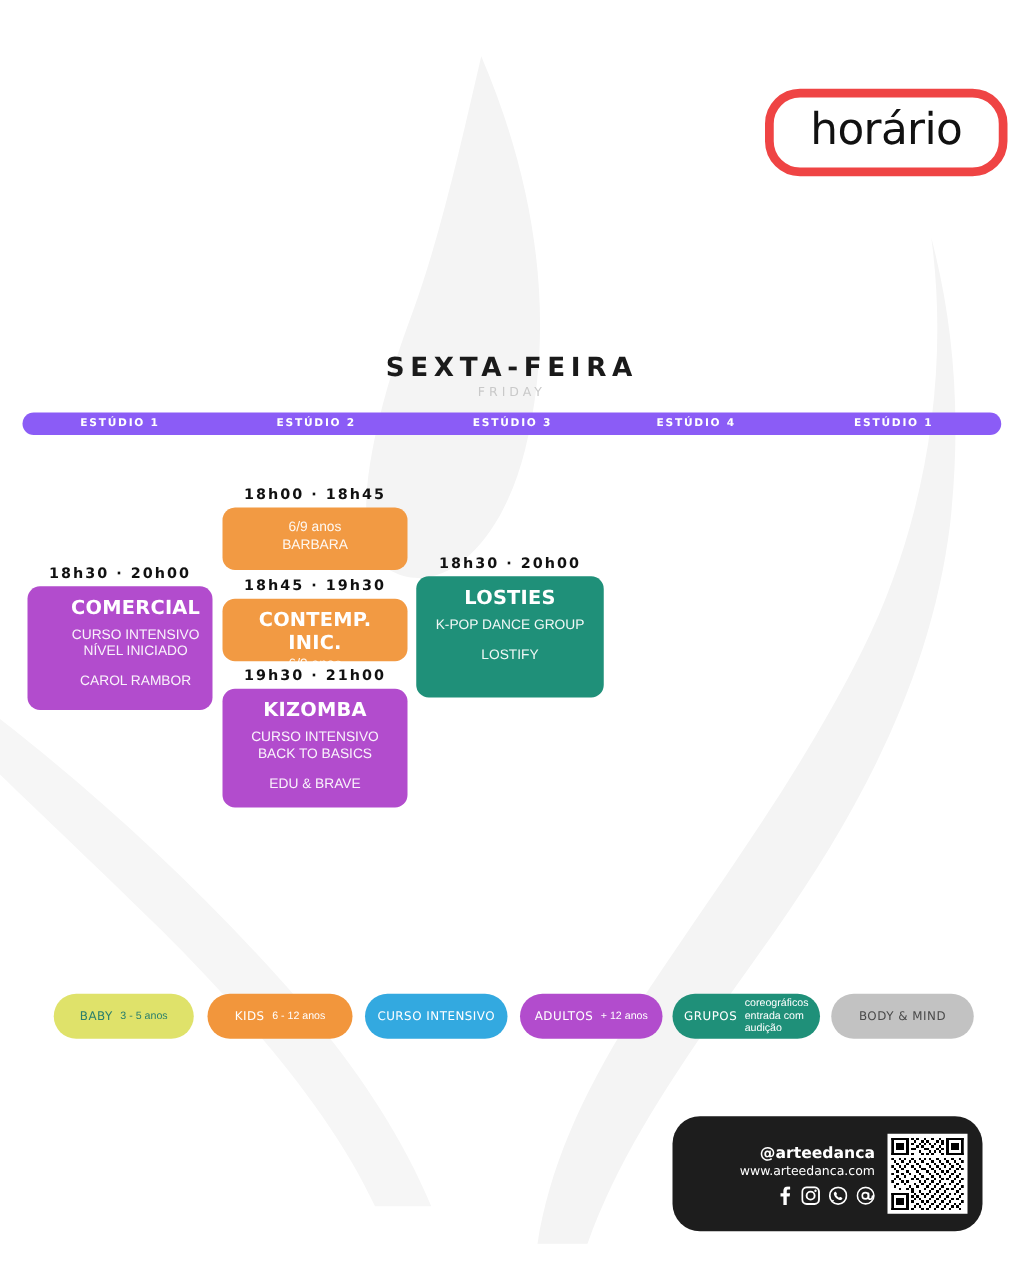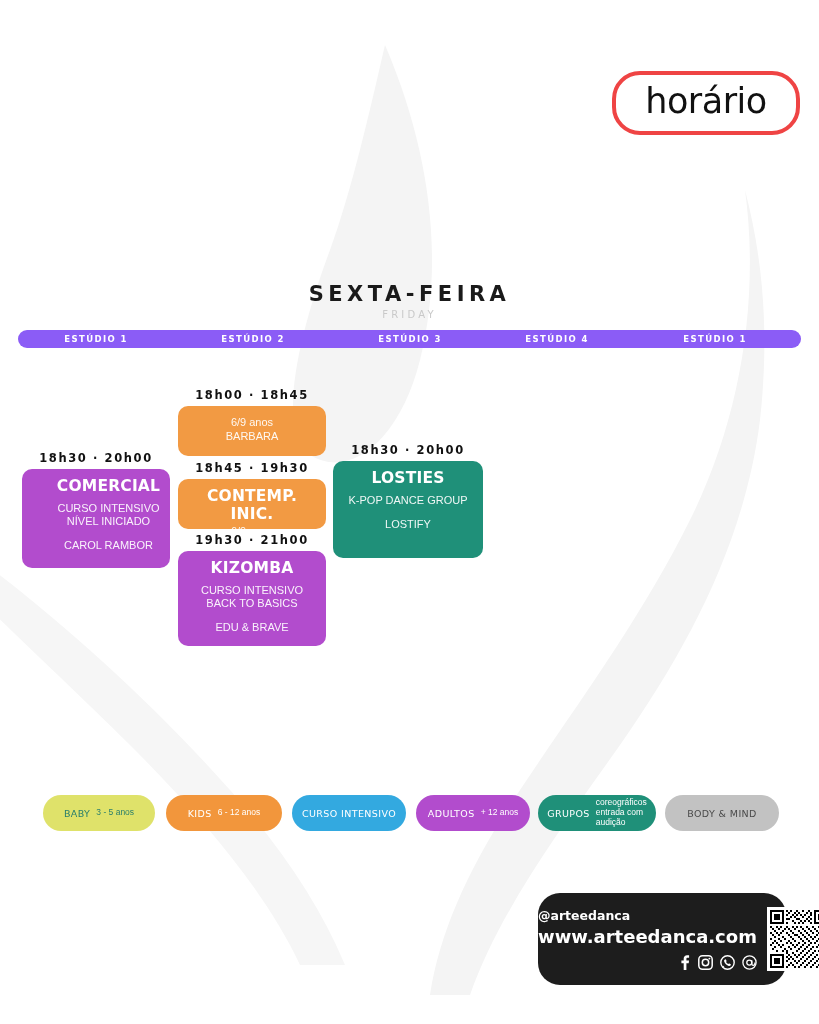--- a/index.html
+++ b/index.html
@@ -26,21 +26,21 @@
     pointer-events: none;
   }
 
   
   #horario-badge {
     position: absolute;
     left: 612px;
     top: 71px;
     width: 180px;
     height: 56px;
-    border: 4px solid #ef4444;
+    border: 7px solid #ef4444;
     border-radius: 28px;
     background: #ffffff;
     display: flex;
     align-items: center;
     justify-content: center;
     z-index: 5;
   }
   #horario-badge .txt {
     font-size: 35px;
     font-weight: 400;
@@ -203,33 +203,33 @@
     background: #1d1d1d;
     border-radius: 22px;
     z-index: 6;
     display: flex;
     align-items: center;
     padding: 0 12px 0 0;
     box-sizing: border-box;
   }
   #footer-text {
     flex: 1;
-    text-align: left;
+    text-align: right;
     padding-right: 10px;
     color: #ffffff;
   }
   #footer-handle {
     font-size: 12.5px;
     font-weight: 700;
     line-height: 1.35;
     font-family: "DejaVu Sans", sans-serif;
   }
   #footer-site {
-    font-size: 18px;
-    font-weight: 700;
+    font-size: 10px;
+    font-weight: 400;
     line-height: 1.35;
     font-family: "DejaVu Sans", sans-serif;
   }
   #footer-socials {
     margin-top: 5px;
     display: flex;
     justify-content: flex-end;
     align-items: center;
     gap: 7px;
   }

